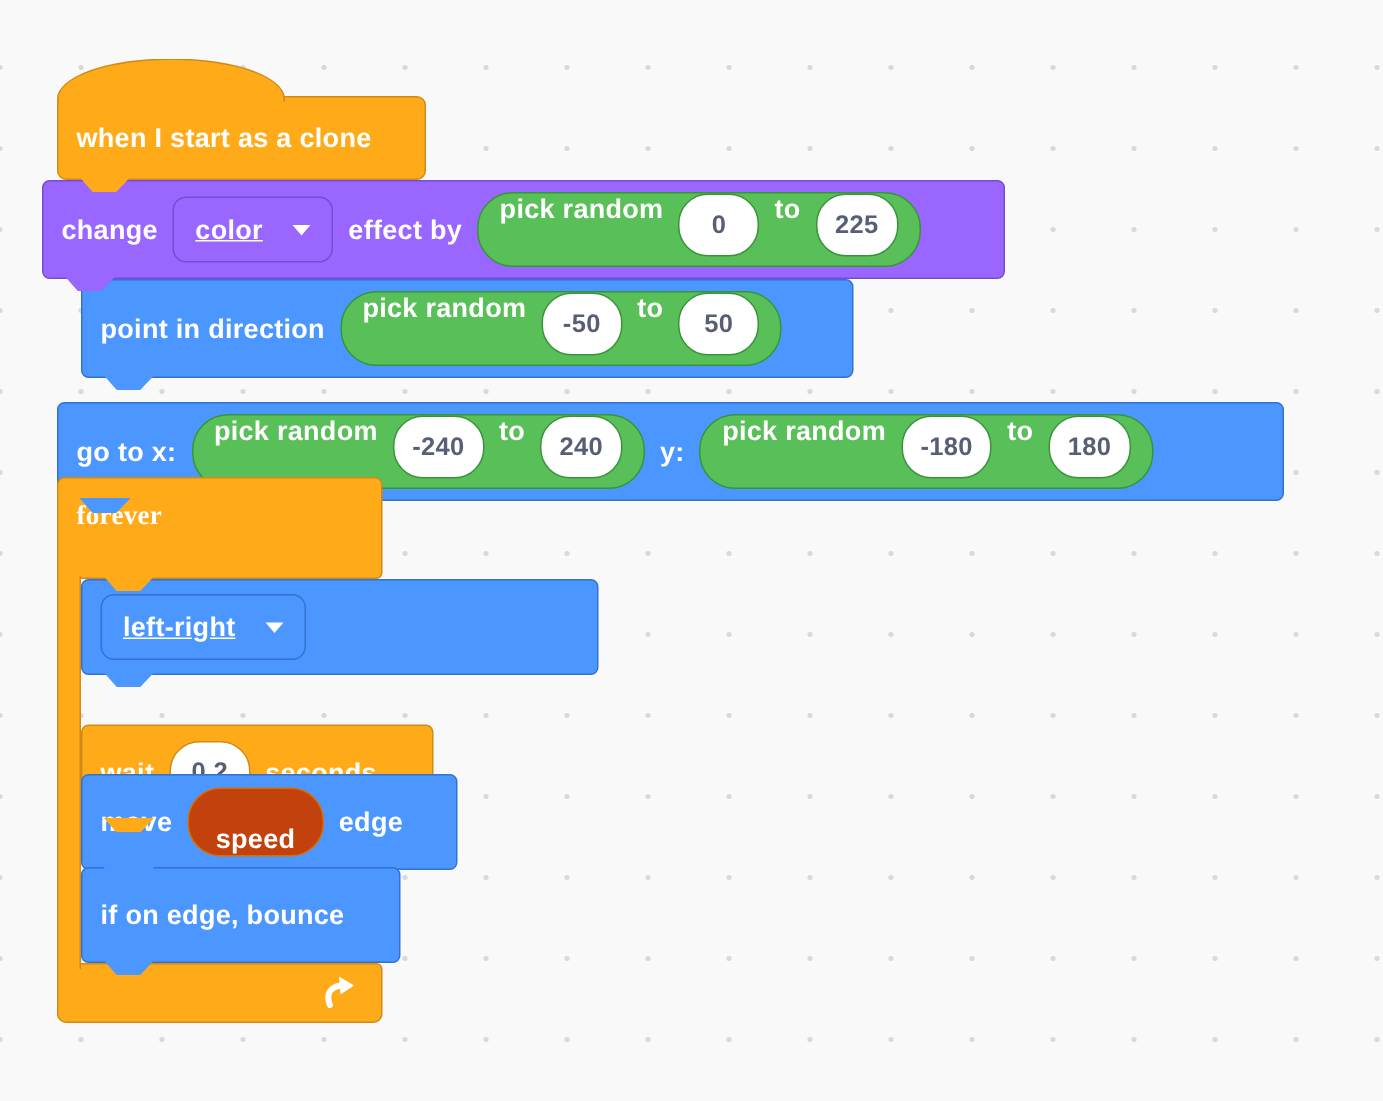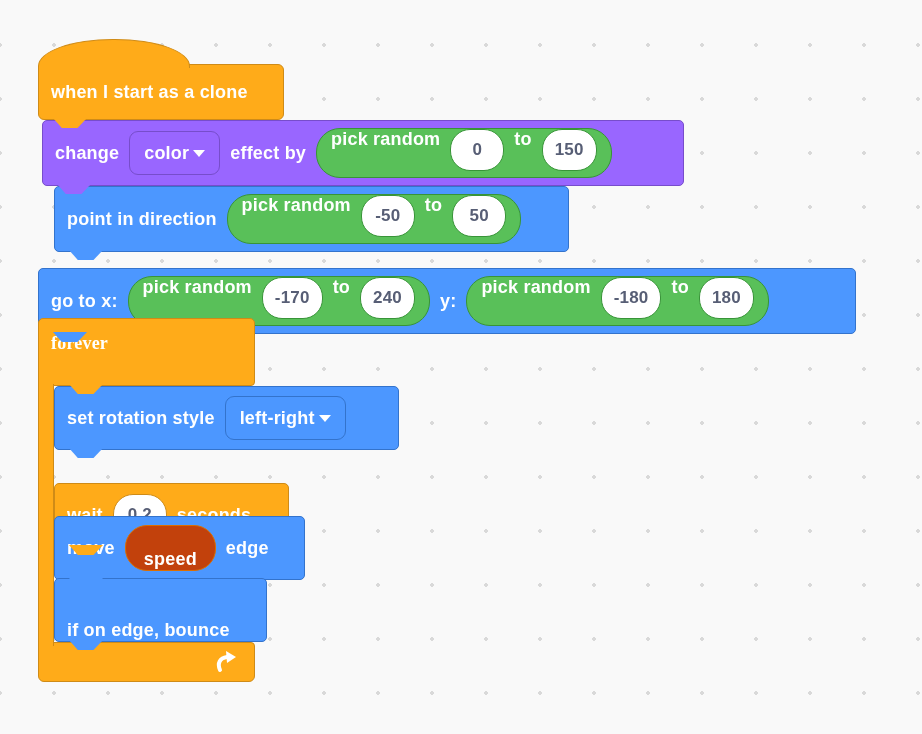--- a/index.html
+++ b/index.html
@@ -46,24 +46,25 @@
   
   .hat-dome{
     position:absolute;left:-1px;top:-26px;
     width:150px;height:28px;
     background:#FFAB19;
     border:1px solid #CF8B17;border-bottom:none;
     border-radius:75px 75px 0 0 / 27px 27px 0 0;
   }
   
   .dropdown{
-    display:flex;align-items:center;gap:4px;
+    display:flex;align-items:center;gap:20px;
     height:42px;padding:0 14px;
     border-radius:9px;border:1px solid;
     cursor:pointer;
+    text-decoration:underline;
   }
   .looks .dropdown{border-color:#774DCB;}
   .motion .dropdown{border-color:#3373CC;}
   .caret{
     width:0;height:0;
     border-left:6px solid transparent;
     border-right:6px solid transparent;
     border-top:7px solid #fff;
   }
   
@@ -112,35 +113,35 @@
 <body>
 
 <div id="workspace">
 
   <div class="block control" style="left:38px;top:64px;height:56px;min-width:246px;border-radius:4px 6px 6px 6px;">
     <div class="hat-dome"></div>
     <span class="label">when I start as a clone</span>
     <div class="tab control-tab"></div>
   </div>
 
-  <div class="block looks" style="left:42px;top:120px;height:66px;min-width:642px;">
+  <div class="block looks" style="left:28px;top:120px;height:66px;min-width:642px;">
     <span class="label">change</span>
     <div class="dropdown">
       <span>color</span>
       <span class="caret"></span>
     </div>
     <span class="label">effect by</span>
     <div class="operator">
       <span class="label">pick random</span>
       <div class="num-input">
         <span>0</span>
       </div>
       <span class="label">to</span>
       <div class="num-input">
-        <span>150</span>
+        <span>225</span>
       </div>
     </div>
     <div class="tab looks-tab"></div>
   </div>
 
   <div class="block motion" style="left:38px;top:186px;height:66px;min-width:515px;margin-left:16px;">
     <span class="label">point in direction</span>
     <div class="operator">
       <span class="label">pick random</span>
       <div class="num-input">
@@ -152,21 +153,21 @@
       </div>
     </div>
     <div class="tab motion-tab"></div>
   </div>
 
   <div class="block motion" style="left:38px;top:268px;height:66px;min-width:818px;">
     <span class="label">go to x:</span>
     <div class="operator">
       <span class="label">pick random</span>
       <div class="num-input">
-        <span>-170</span>
+        <span>-240</span>
       </div>
       <span class="label">to</span>
       <div class="num-input">
         <span>240</span>
       </div>
     </div>
     <span class="label">y:</span>
     <div class="operator">
       <span class="label">pick random</span>
       <div class="num-input">
@@ -179,21 +180,20 @@
     </div>
     <div class="tab motion-tab"></div>
   </div>
 
   <div class="block control" style="left:38px;top:318px;height:68px;width:217px;min-width:217px;border-radius:5px 5px 4px 0;align-items:flex-start;padding-top:14px;font-family:Liberation Serif, serif;">
     <span class="label">forever</span>
     <div class="tab control-tab" style="left:30px;"></div>
   </div>
 
   <div class="block motion" style="left:54px;top:386px;height:64px;min-width:345px;">
-    <span class="label">set rotation style</span>
     <div class="dropdown">
       <span>left-right</span>
       <span class="caret"></span>
     </div>
     <div class="tab motion-tab"></div>
   </div>
 
   <div class="block control" style="left:54px;top:450px;height:64px;min-width:235px;margin-top:33px;">
     <span class="label">wait</span>
     <div class="num-input">
@@ -205,21 +205,21 @@
 
   <div class="block motion" style="left:54px;top:492px;height:64px;min-width:251px;margin-top:24px;">
     <span class="label">move</span>
     <div class="variable">
       <span>speed</span>
     </div>
     <span class="label">edge</span>
     <div class="tab motion-tab"></div>
   </div>
 
-  <div class="block motion" style="left:54px;top:578px;height:64px;min-width:213px;align-items:flex-end;">
+  <div class="block motion" style="left:54px;top:578px;height:64px;min-width:213px;">
     <span class="label">if on edge, bounce</span>
     <div class="tab motion-tab"></div>
   </div>
 
   <div class="c-arm"></div>
   <div class="c-bottom">
     <svg width="27" height="27" viewBox="0 0 27 27">
       <path d="M7 21 C4 14 7 9 14 8" fill="none" stroke="#fff" stroke-width="4" stroke-linecap="round"></path>
       <path d="M13 2 L23 8 L14 14 Z" fill="#fff"></path>
     </svg>

